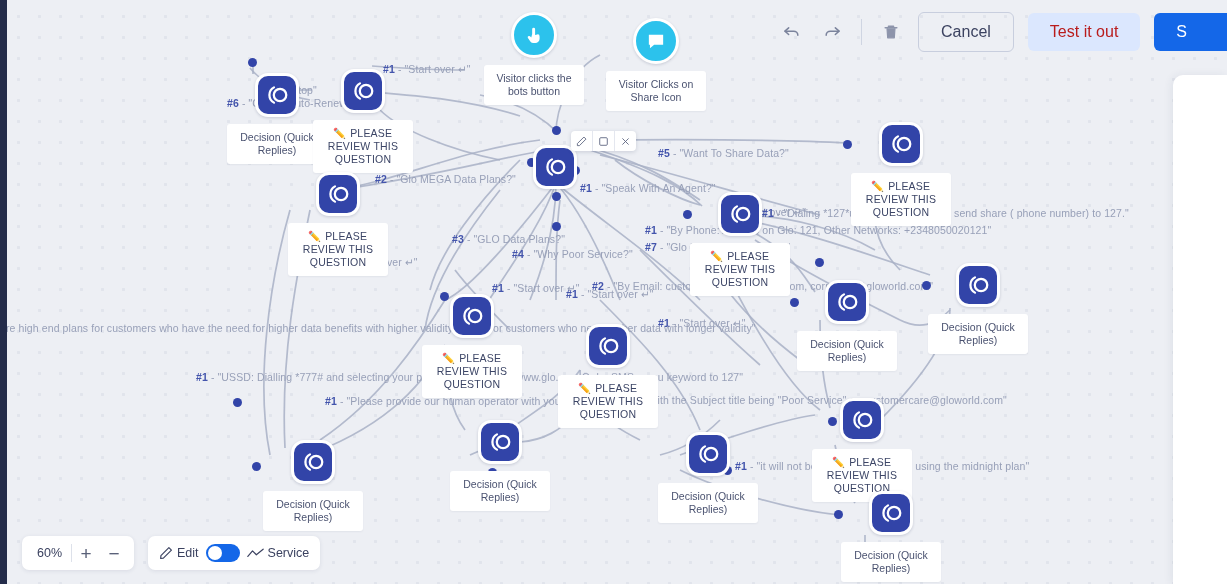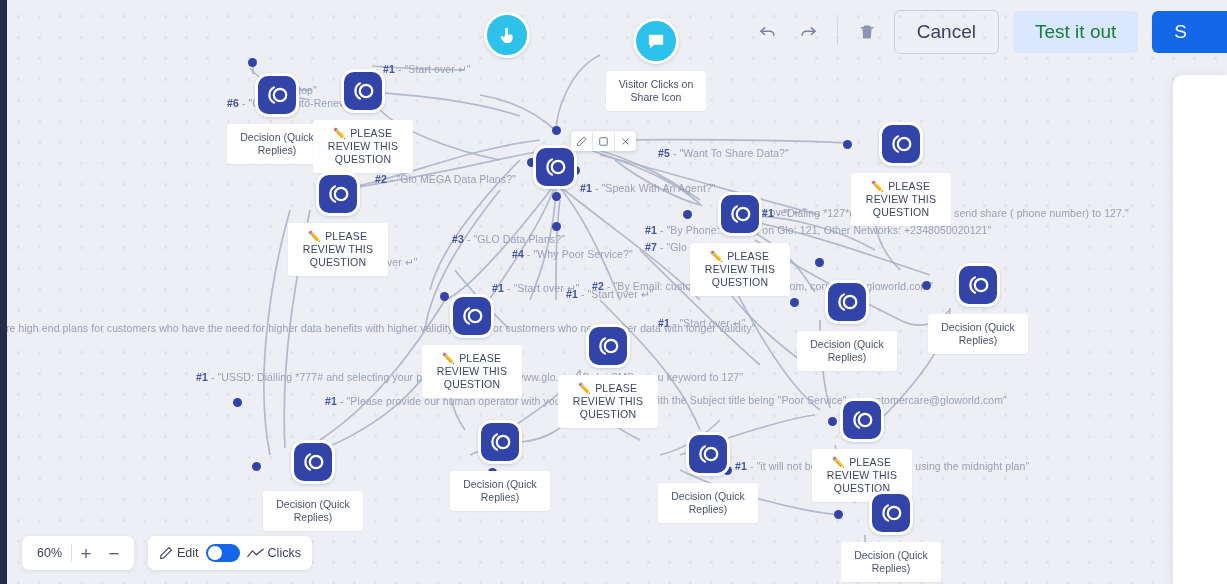--- a/index.html
+++ b/index.html
@@ -180,36 +180,36 @@
     justify-content: center;
     cursor: pointer;
   }
   #tb-divider {
     width: 1px;
     height: 26px;
     background: #cfd5e2;
     margin: 0 2px;
   }
   .btn {
-    font-size: 19px;
+    font-size: 16px;
     border-radius: 6px;
     padding: 10px 22px;
     cursor: pointer;
     white-space: nowrap;
     font-family: "Liberation Sans", sans-serif;
   }
   #btn-cancel {
     background: transparent;
     border: 1px solid #c8cede;
     color: #3b4260;
   }
   #btn-test {
     background: #dbe7fe;
     border: none;
-    color: #15803d;
+    color: #b91c1c;
   }
   #btn-save {
     background: #1467e8;
     border: none;
     color: #ffffff;
     border-radius: 6px 0 0 6px;
     padding-right: 40px;
   }
 
   
@@ -411,20 +411,22 @@
           <div class="node-label review">✏️ PLEASE
 REVIEW THIS
 QUESTION</div>
         </div>
         <div class="node trigger" style="left: 484px; top: 12px;">
           <div class="node-icon">
             <svg width="22" height="22" viewBox="0 0 24 24">
   <path d="M10 11V5.6a1.6 1.6 0 0 1 3.2 0V12l2.2-.6a2.2 2.2 0 0 1 2.7 2.1v2.6c0 2.6-2.1 4.6-4.7 4.6h-2a4.2 4.2 0 0 1-3.4-1.7l-2.6-3.6a1.5 1.5 0 0 1 2.2-2l1.4 1.3z" fill="#ffffff"></path>
 </svg>
           </div>
+          <div class="node-label">Visitor clicks the
+bots button</div>
         </div>
         <div class="node trigger" style="left: 606px; top: 18px;">
           <div class="node-icon">
             <svg width="22" height="22" viewBox="0 0 24 24">
   <path d="M4.2 5.2h15.6v11H10l-4.6 3.6v-3.6H4.2z" fill="#ffffff"></path>
 </svg>
           </div>
           <div class="node-label">Visitor Clicks on
 Share Icon</div>
         </div>
@@ -625,17 +627,17 @@
           <path d="M11.3 1.8l2.9 2.9L5 13.9 1.9 14.2 2.2 11z" fill="none" stroke="#3b4260" stroke-width="1.3" stroke-linejoin="round"></path>
         </svg>
       </span>
       <span class="mode-label">Edit</span>
       <div id="mode-toggle"></div>
       <span style="display:flex;align-items:center;">
         <svg width="17" height="13" viewBox="0 0 20 13">
           <path d="M1 10 L6.5 3.5 L11 8 L19 1.5" fill="none" stroke="#3b4260" stroke-width="1.4" stroke-linecap="round" stroke-linejoin="round"></path>
         </svg>
       </span>
-      <span class="mode-label">Clicks</span>
+      <span class="mode-label">Service</span>
     </div>
   </div>
 
 </div>
 
 </body></html>

